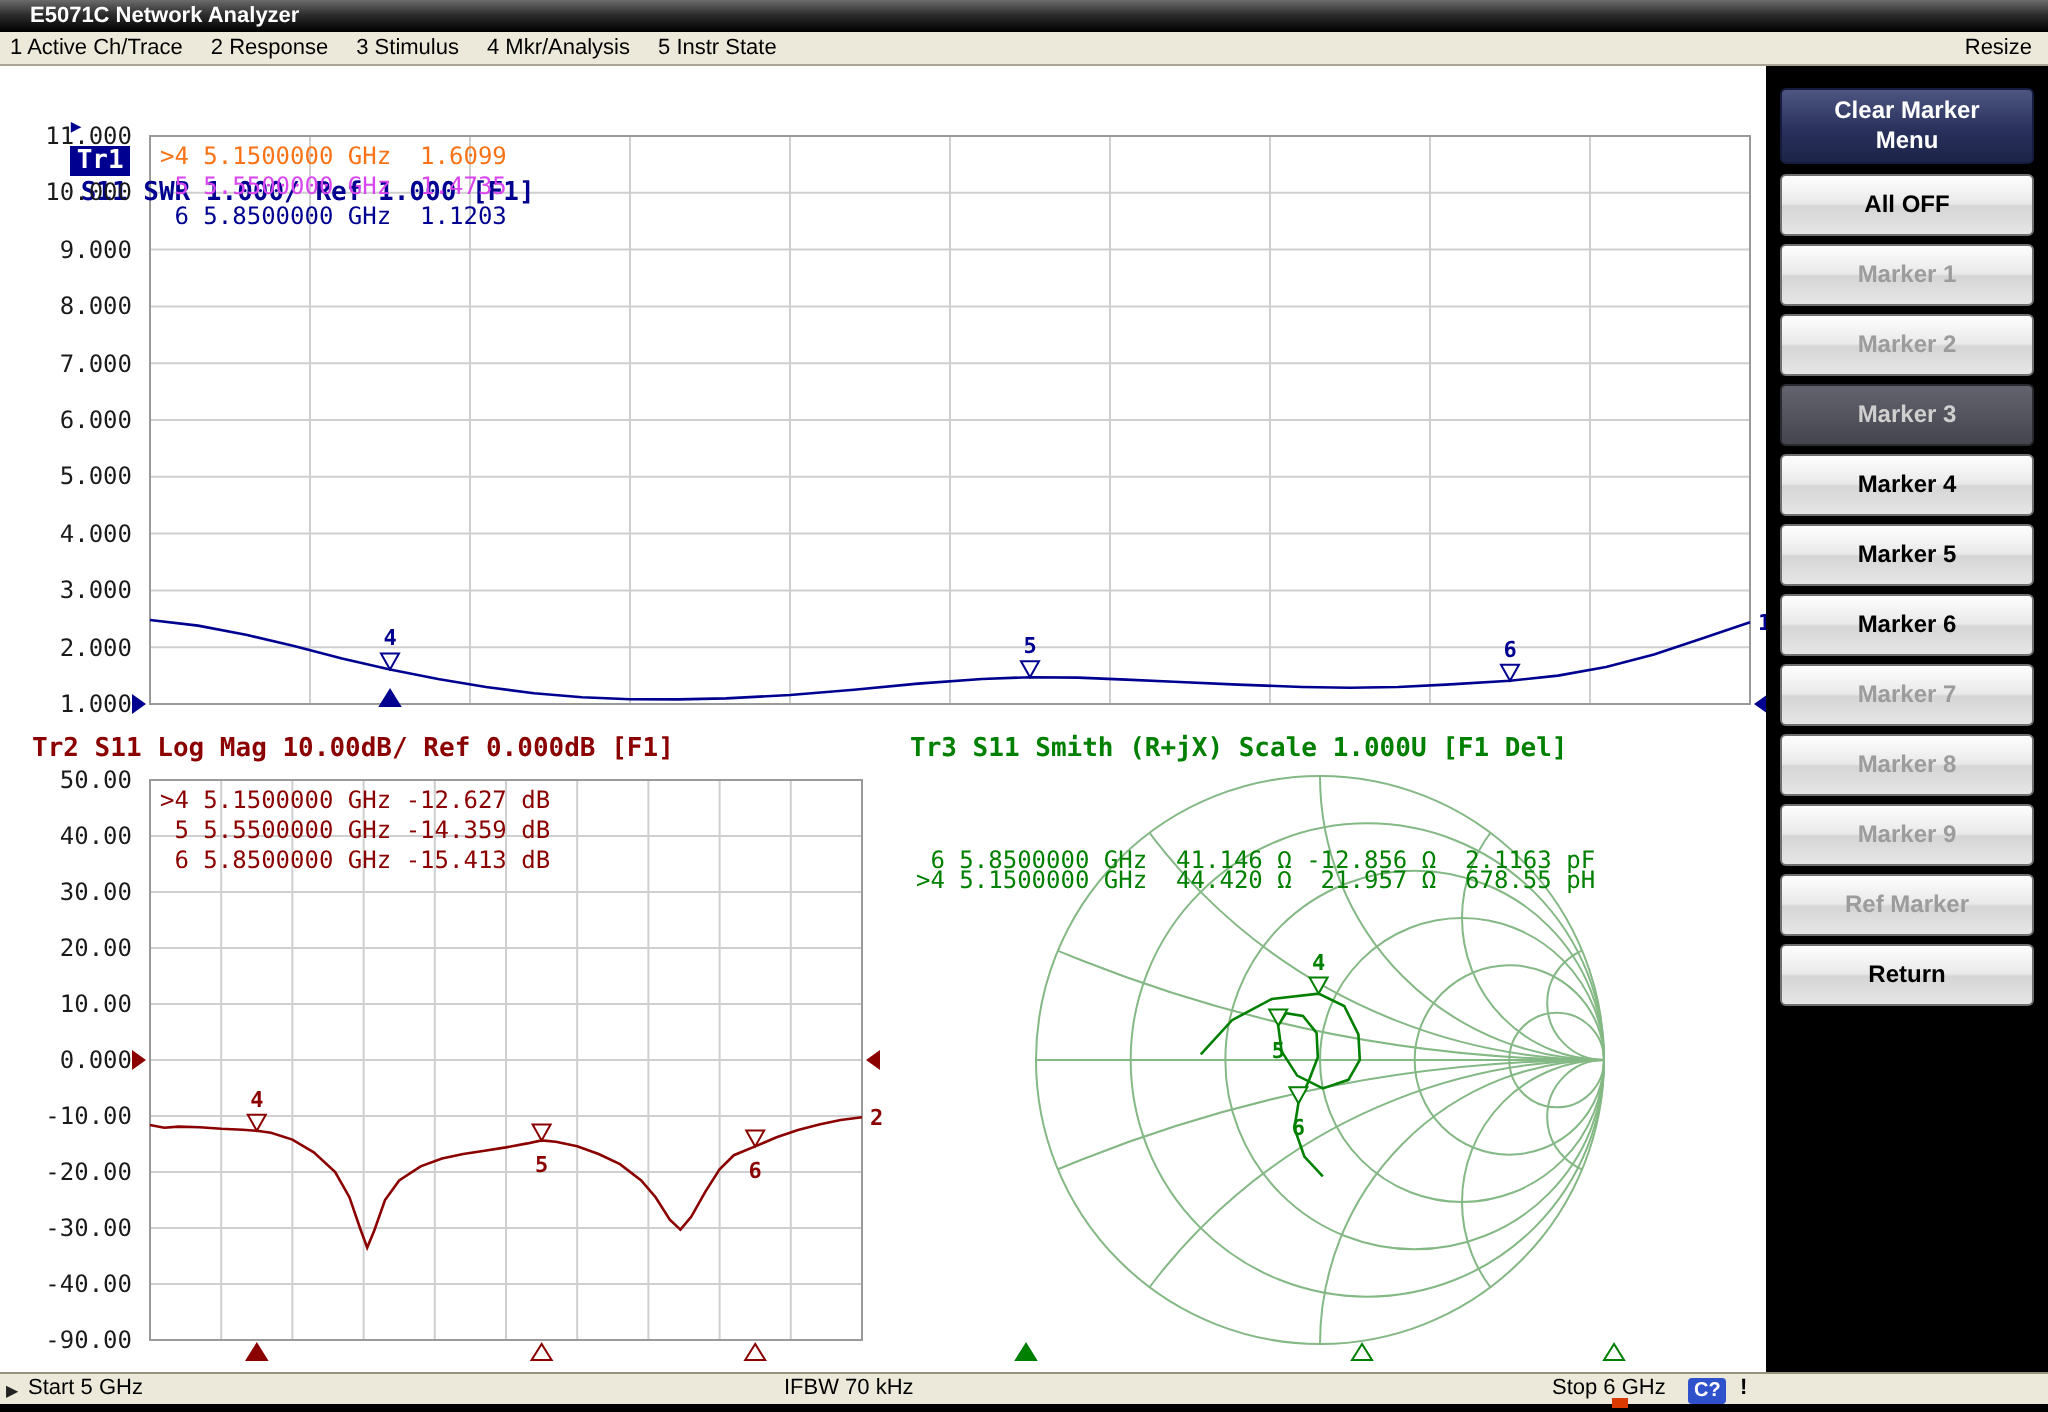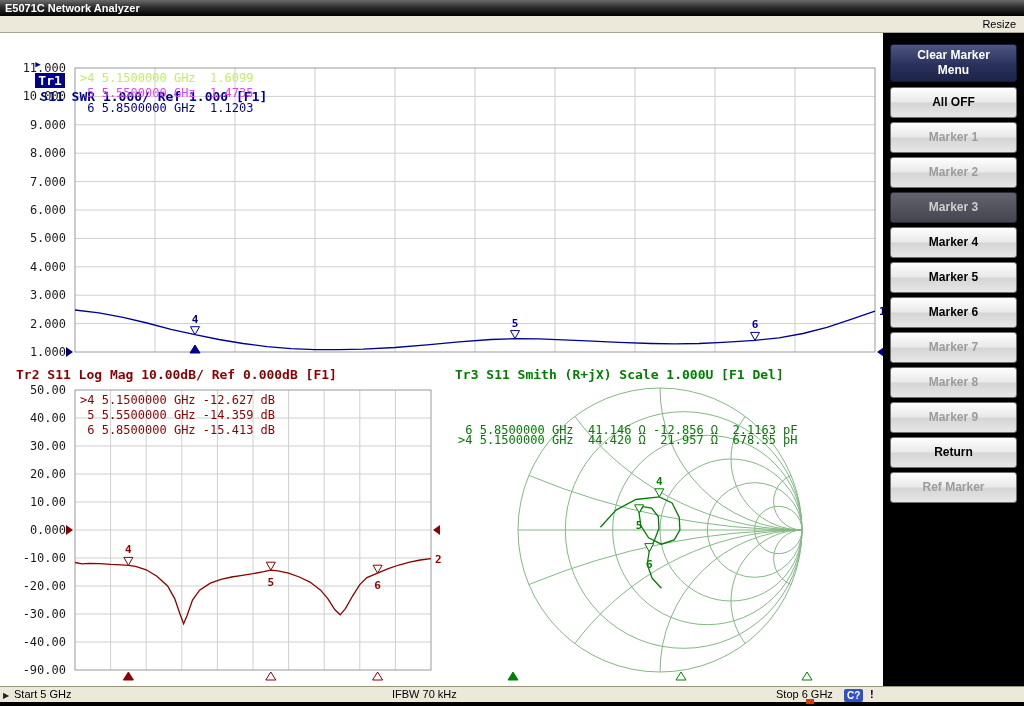--- a/index.html
+++ b/index.html
@@ -1,20 +1,20 @@
 <!DOCTYPE html>
 <html><head>
 <meta charset="utf-8">
 <style>
   *{margin:0;padding:0;box-sizing:border-box}
   html,body{width:1024px;height:706px}
   body{position:relative;overflow:hidden;background:#000;font-family:"Liberation Sans",sans-serif}
   .titlebar{position:absolute;left:0;top:0;width:1024px;height:16px;
     background:linear-gradient(180deg,#6b6b6b 0%,#2e2e2e 45%,#000 100%);
-    color:#fff;font-size:11px;font-weight:bold;line-height:16px;padding-left:5px}
+    color:#fff;font-size:11px;font-weight:bold;line-height:16px;padding-left:15px}
   .menubar{position:absolute;left:0;top:16px;width:1024px;height:17px;background:#ece9da;
     border-bottom:1px solid #a9a494;font-size:11px;line-height:16px;color:#000;padding-left:5px}
   .menu-item{display:inline-block;margin-right:14px;cursor:default}
   .resize{position:absolute;right:8px;top:0}
   .main{position:absolute;left:0;top:33px;width:883px;height:653px;background:#fff}
   #plots{position:absolute;left:0;top:33px}
   .overlay{position:absolute;left:0;top:0;width:1024px;height:706px;pointer-events:none}
   .tick{position:absolute;width:64px;text-align:right;font-family:"DejaVu Sans Mono",monospace;
     font-size:12px;color:#1a1a1a;line-height:14px}
   .readout{position:absolute;font-family:"DejaVu Sans Mono",monospace;font-size:12px;line-height:15px;white-space:pre}
@@ -45,20 +45,21 @@
   .red-dot{position:absolute;left:806px;top:-3px;width:8px;height:5px;background:#d83a00}
 </style>
 </head>
 <body>
 
 <div class="titlebar">
   <span>E5071C Network Analyzer</span>
 </div>
 
 <div class="menubar">
+  <span id="menu-items"><span class="menu-item">1 Active Ch/Trace</span><span class="menu-item">2 Response</span><span class="menu-item">3 Stimulus</span><span class="menu-item">4 Mkr/Analysis</span><span class="menu-item">5 Instr State</span></span>
   <span class="resize">Resize</span>
 </div>
 
 <div class="main"></div>
 
 <svg id="plots" width="883" height="653" viewBox="0 33 883 653">
     <line x1="75" y1="96.4" x2="875" y2="96.4" stroke="#cfcfcf"></line>
     <line x1="155" y1="68" x2="155" y2="352" stroke="#cfcfcf"></line>
     <line x1="75" y1="124.8" x2="875" y2="124.8" stroke="#cfcfcf"></line>
     <line x1="235" y1="68" x2="235" y2="352" stroke="#cfcfcf"></line>
@@ -175,21 +176,21 @@
     <div class="tick" style="left: 2px; top: 411px;">40.00</div>
     <div class="tick" style="left: 2px; top: 439px;">30.00</div>
     <div class="tick" style="left: 2px; top: 467px;">20.00</div>
     <div class="tick" style="left: 2px; top: 495px;">10.00</div>
     <div class="tick" style="left: 2px; top: 523px;">0.000</div>
     <div class="tick" style="left: 2px; top: 551px;">-10.00</div>
     <div class="tick" style="left: 2px; top: 579px;">-20.00</div>
     <div class="tick" style="left: 2px; top: 607px;">-30.00</div>
     <div class="tick" style="left: 2px; top: 635px;">-40.00</div>
     <div class="tick" style="left: 2px; top: 663px;">-90.00</div>
-    <div class="readout" style="left: 80px; top: 71px; color: #bef264;">&gt;4 5.1500000 GHz  1.6099</div>
+    <div class="readout" style="left: 80px; top: 71px; color: #f97316;">&gt;4 5.1500000 GHz  1.6099</div>
     <div class="readout" style="left: 80px; top: 86px; color: #d946ef;"> 5 5.5500000 GHz  1.4735</div>
     <div class="readout" style="left: 80px; top: 101px; color: rgb(0, 0, 144);"> 6 5.8500000 GHz  1.1203</div>
     <div class="readout" style="left: 80px; top: 393px; color: rgb(139, 0, 0);">&gt;4 5.1500000 GHz -12.627 dB</div>
     <div class="readout" style="left: 80px; top: 408px; color: rgb(139, 0, 0);"> 5 5.5500000 GHz -14.359 dB</div>
     <div class="readout" style="left: 80px; top: 423px; color: rgb(139, 0, 0);"> 6 5.8500000 GHz -15.413 dB</div>
     <div class="readout" style="left: 458px; top: 393px; color: rgb(0, 128, 0); margin-top: 40px;">&gt;4 5.1500000 GHz  44.420 Ω  21.957 Ω  678.55 pH</div>
     <div class="readout" style="left: 458px; top: 423px; color: rgb(0, 128, 0);"> 6 5.8500000 GHz  41.146 Ω -12.856 Ω  2.1163 pF</div>
   </div>
 
 <div class="sidebar">
@@ -201,22 +202,22 @@
       <div class="softkey enabled">All OFF</div>
       <div class="softkey disabled">Marker 1</div>
       <div class="softkey disabled">Marker 2</div>
       <div class="softkey active">Marker 3</div>
       <div class="softkey enabled">Marker 4</div>
       <div class="softkey enabled">Marker 5</div>
       <div class="softkey enabled">Marker 6</div>
       <div class="softkey disabled">Marker 7</div>
       <div class="softkey disabled">Marker 8</div>
       <div class="softkey disabled">Marker 9</div>
+      <div class="softkey disabled">Ref Marker</div>
       <div class="softkey enabled">Return</div>
-      <div class="softkey disabled">Ref Marker</div>
     </div>
 </div>
 
 <div class="statusbar">
   <span class="sweep-arrow">▶</span>
   <span class="st-start">Start 5 GHz</span>
   <span class="st-ifbw">IFBW 70 kHz</span>
   <span class="st-stop">Stop 6 GHz</span>
   <span class="st-badge">C?</span>
   <span class="st-alert">!</span>

